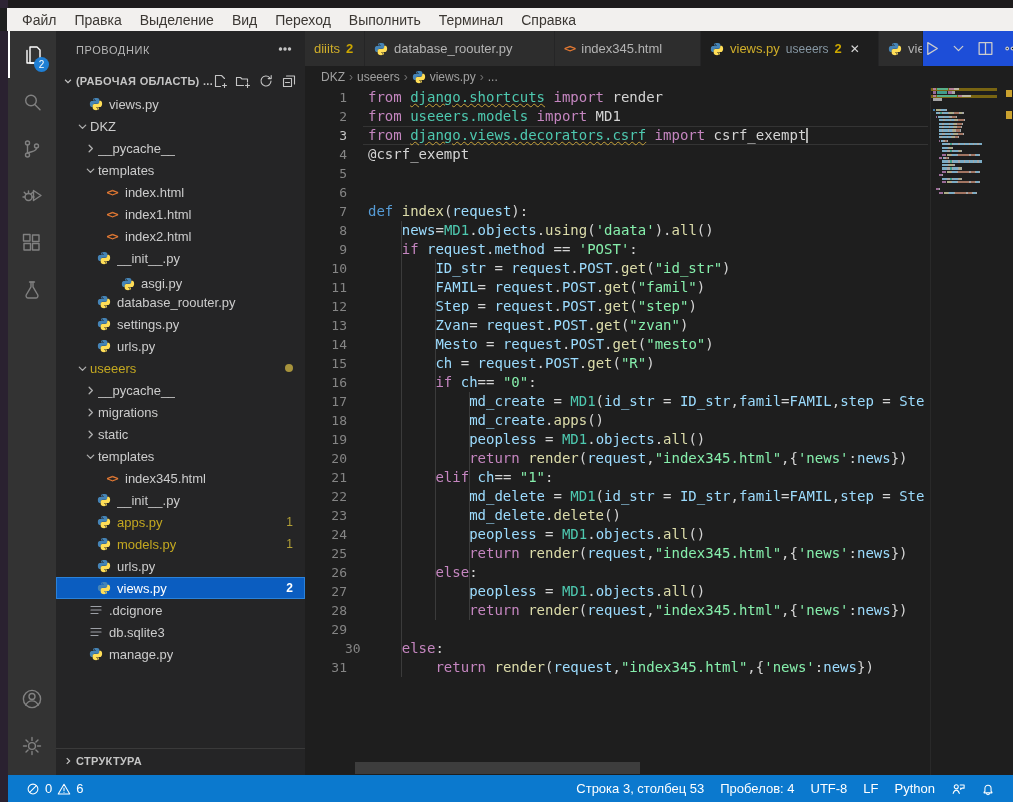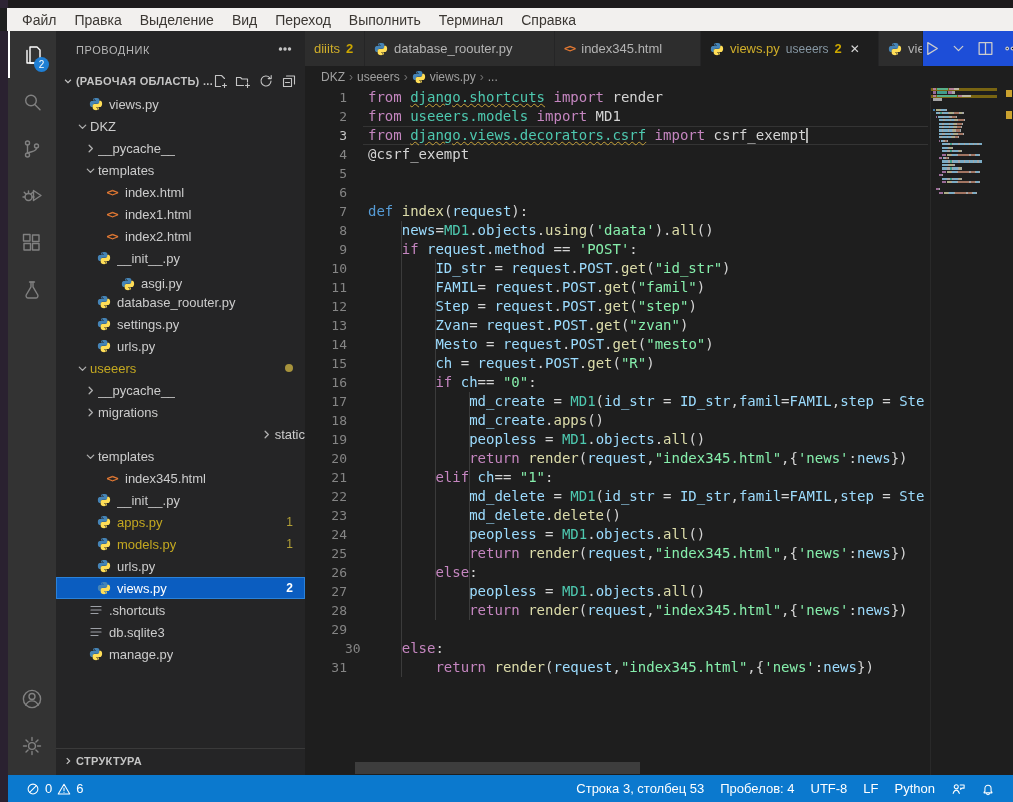--- a/index.html
+++ b/index.html
@@ -344,21 +344,21 @@
           <span class="lbl">__pycache__</span>
         </div>
         <div class="trow" style="padding-left: 26px;">
           <span class="twisty">
             <svg viewBox="0 0 12 12" fill="none" stroke="currentColor" stroke-width="1.4" stroke-linecap="round" stroke-linejoin="round" width="11" height="11">
               <path d="M4.5 2.5L8 6l-3.5 3.5"></path>
             </svg>
           </span>
           <span class="lbl">migrations</span>
         </div>
-        <div class="trow" style="padding-left: 26px; justify-content: flex-end;">
+        <div class="trow" style="padding-left: 26px;">
           <span class="twisty">
             <svg viewBox="0 0 12 12" fill="none" stroke="currentColor" stroke-width="1.4" stroke-linecap="round" stroke-linejoin="round" width="11" height="11">
               <path d="M4.5 2.5L8 6l-3.5 3.5"></path>
             </svg>
           </span>
           <span class="lbl">static</span>
         </div>
         <div class="trow" style="padding-left: 26px;">
           <span class="twisty">
             <svg viewBox="0 0 12 12" fill="none" stroke="currentColor" stroke-width="1.4" stroke-linecap="round" stroke-linejoin="round" width="11" height="11">
@@ -420,21 +420,21 @@
           </span>
           <span class="lbl">views.py</span>
           <span class="tbadge">2</span>
         </div>
         <div class="trow" style="padding-left: 32px;">
           <span class="ficon" style="color: rgb(157, 160, 166);">
             <svg viewBox="0 0 16 16" fill="none" stroke="currentColor" stroke-width="1.2" stroke-linecap="round" stroke-linejoin="round">
               <path d="M3 4.5h10M3 8h10M3 11.5h7"></path>
             </svg>
           </span>
-          <span class="lbl">.shortcuts</span>
+          <span class="lbl">.dcignore</span>
         </div>
         <div class="trow" style="padding-left: 32px;">
           <span class="ficon" style="color: rgb(157, 160, 166);">
             <svg viewBox="0 0 16 16" fill="none" stroke="currentColor" stroke-width="1.2" stroke-linecap="round" stroke-linejoin="round">
               <path d="M3 4.5h10M3 8h10M3 11.5h7"></path>
             </svg>
           </span>
           <span class="lbl">db.sqlite3</span>
         </div>
         <div class="trow" style="padding-left: 32px;">

